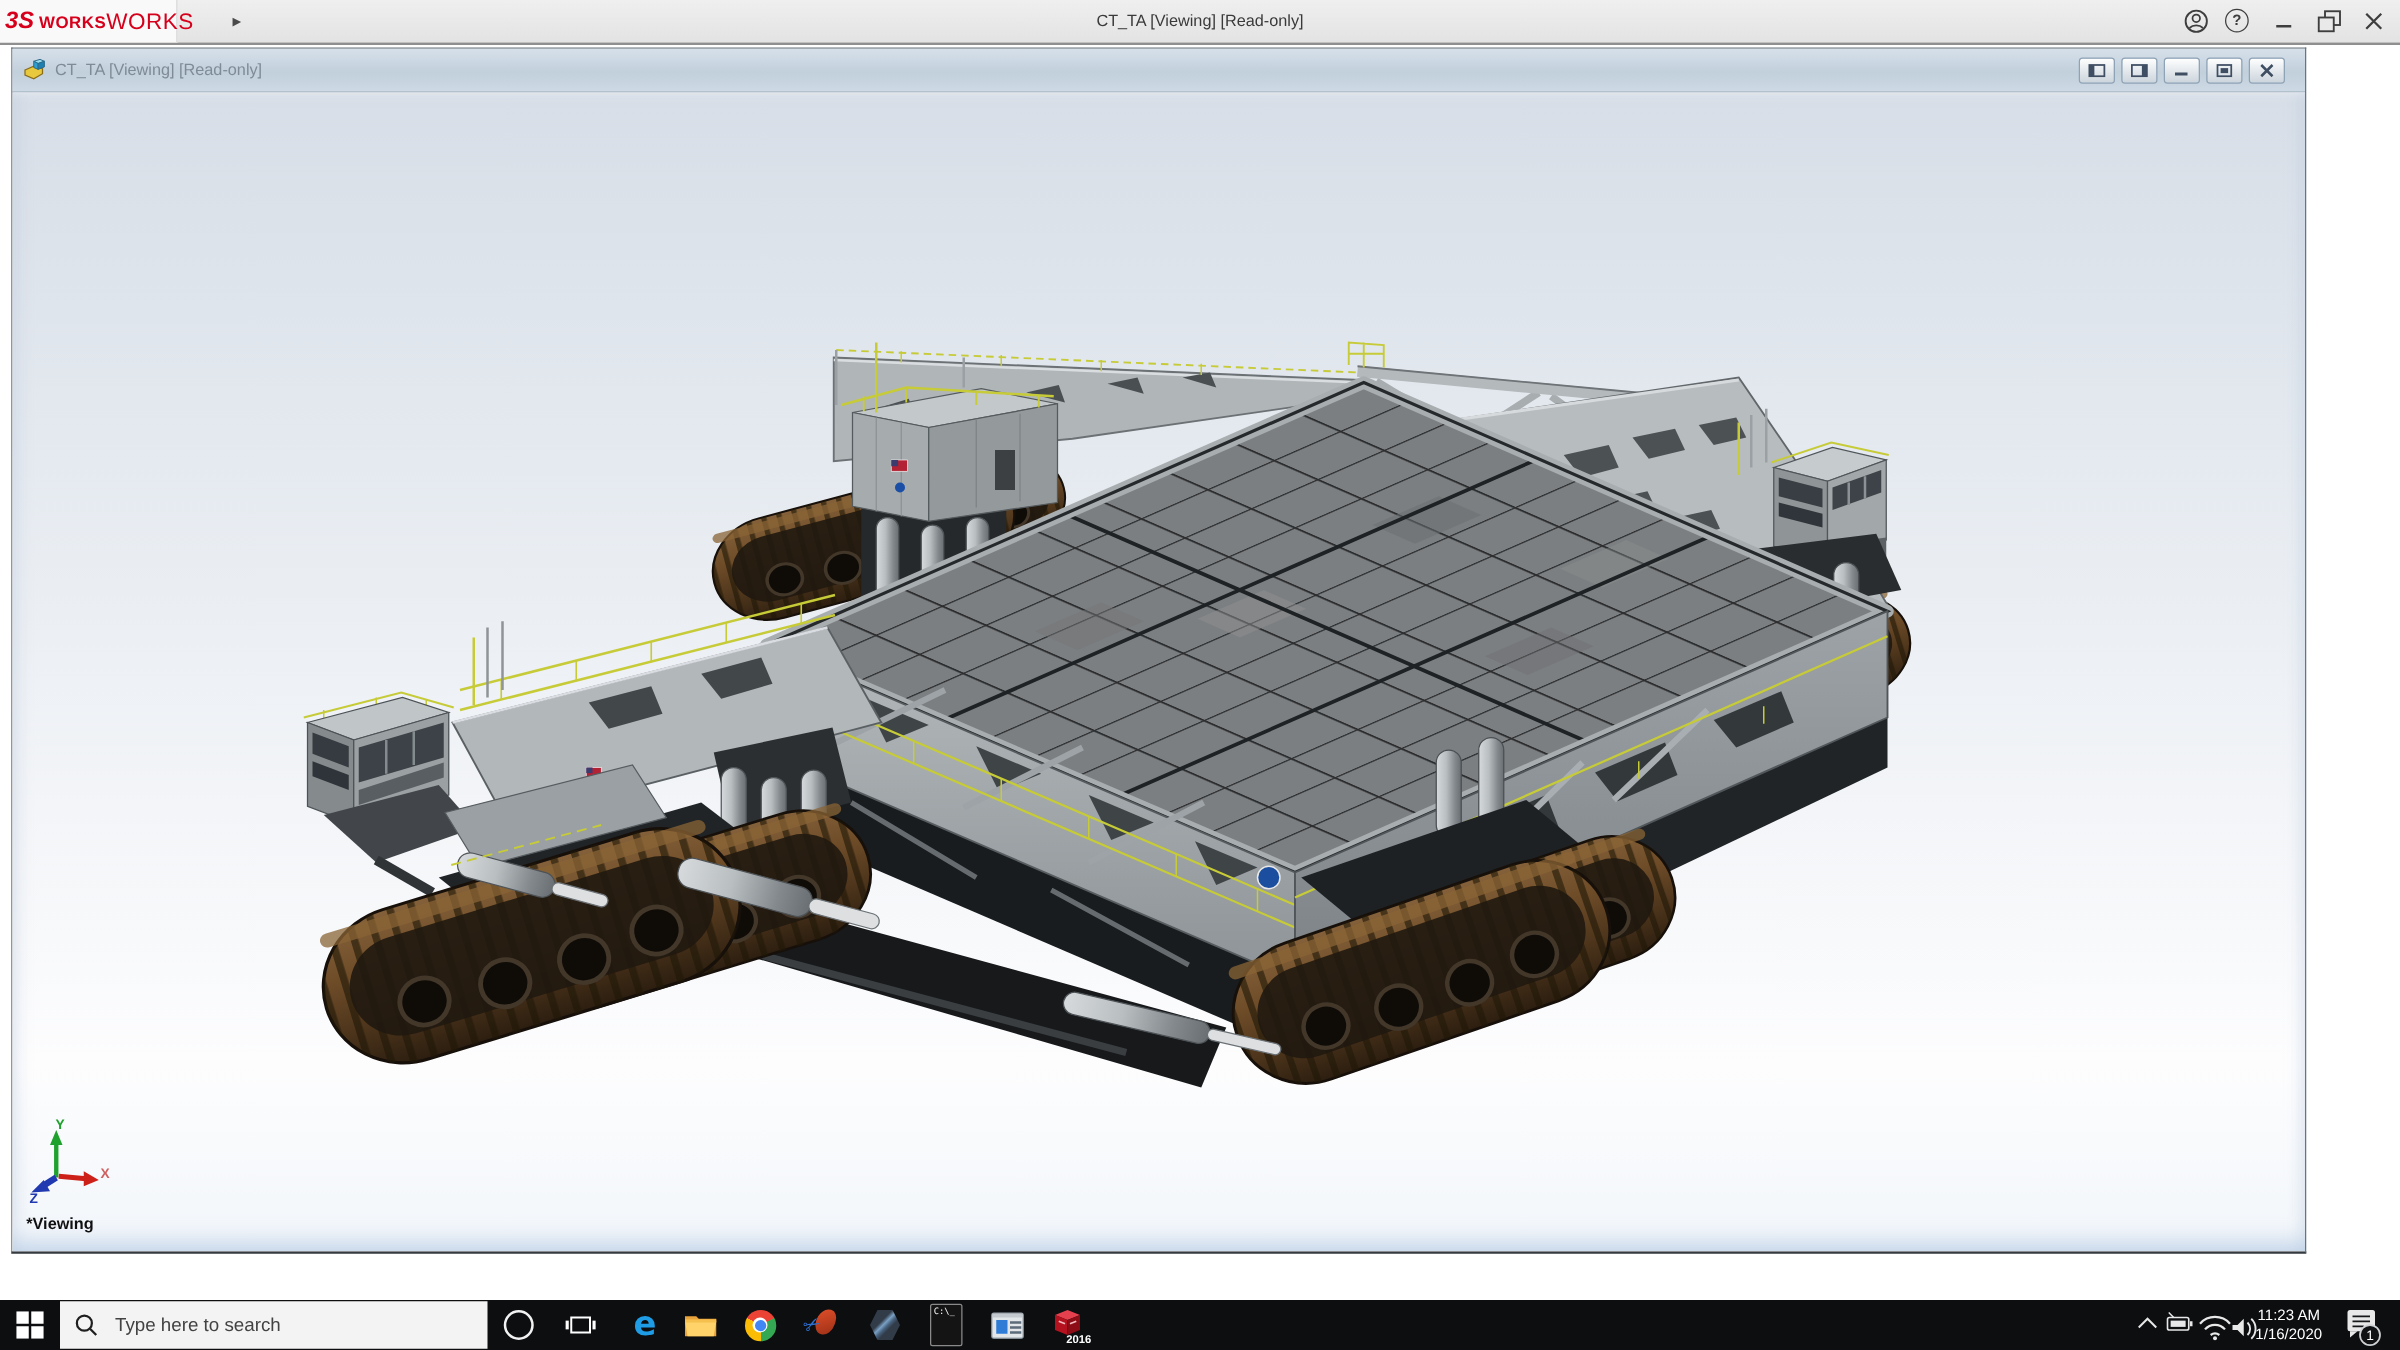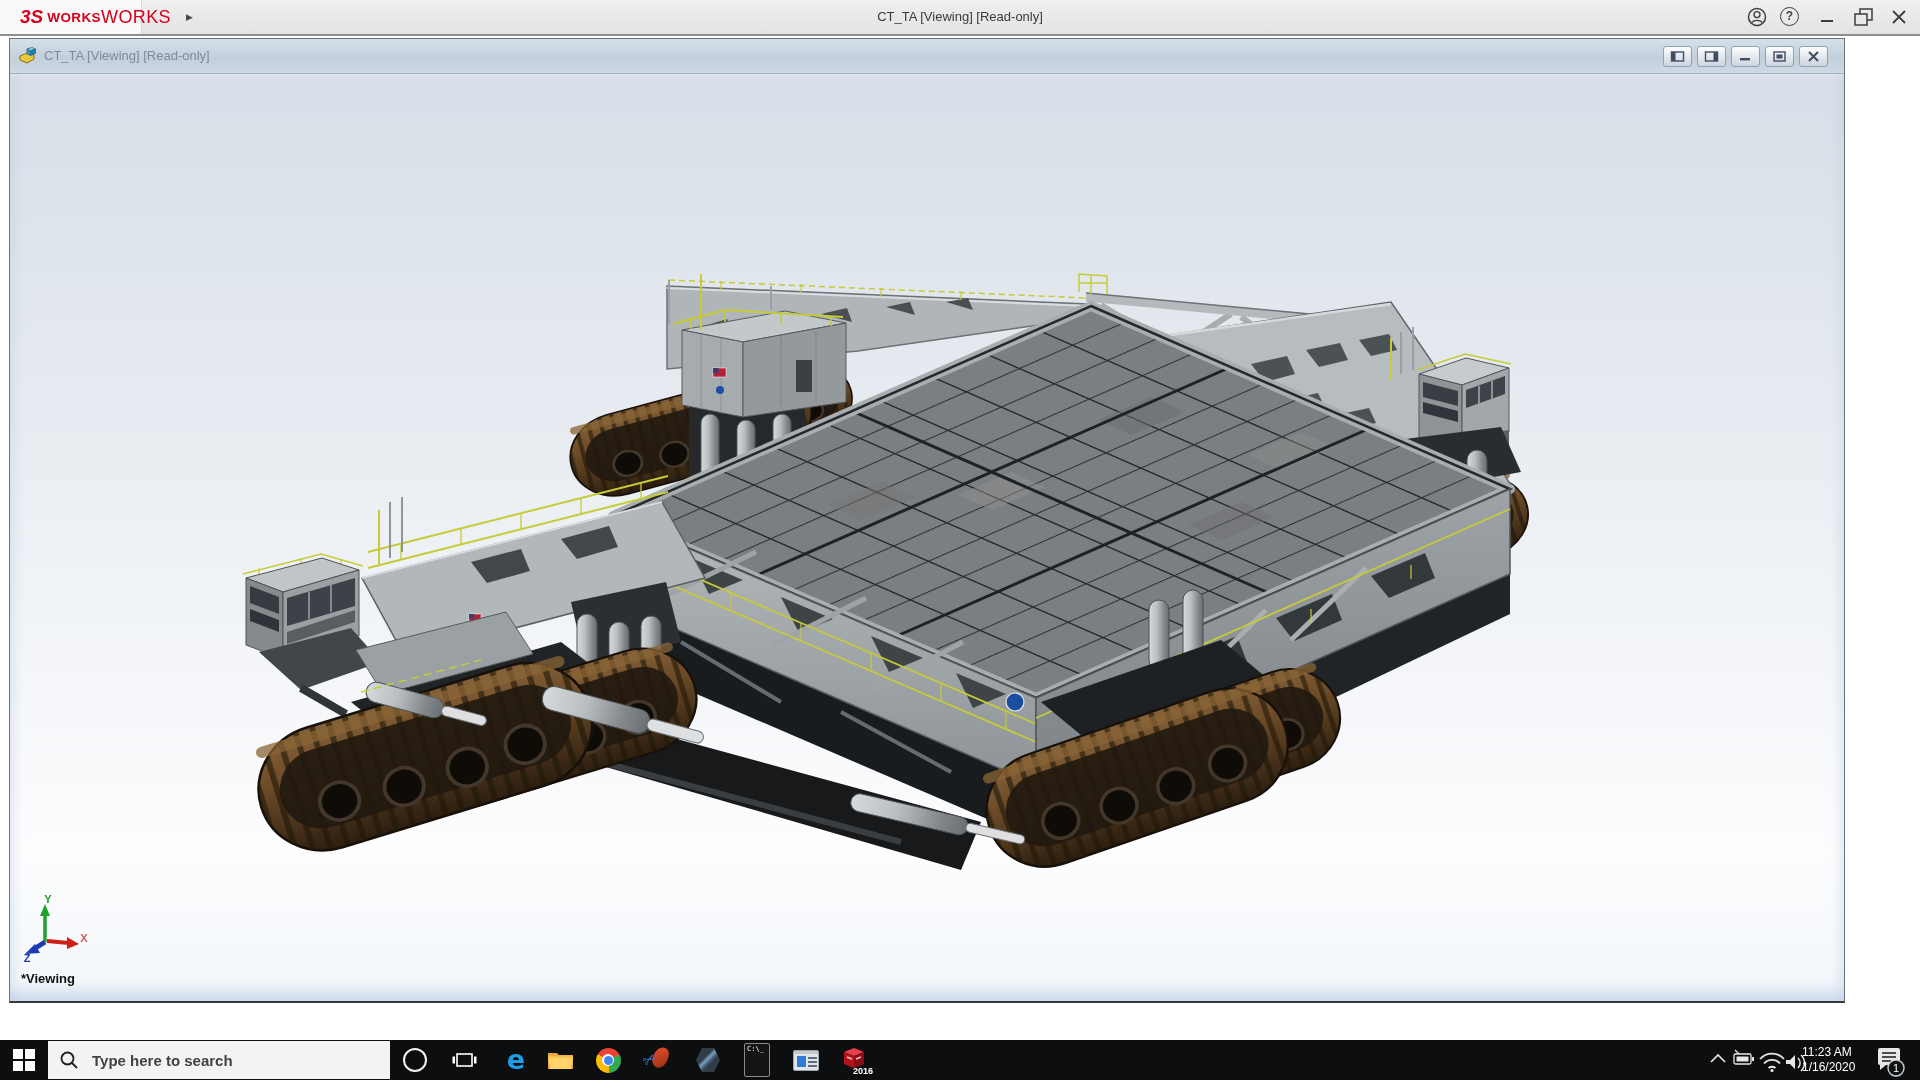--- a/index.html
+++ b/index.html
@@ -2,21 +2,21 @@
 <html><head>
 <meta charset="utf-8">
 <style>
   html,body{margin:0;padding:0;width:1920px;height:1080px;overflow:hidden;
     background:#ffffff;font-family:"Liberation Sans",sans-serif;
     -webkit-font-smoothing:antialiased;}
   
   .titlebar{position:absolute;left:0;top:0;width:1920px;height:34px;
     background:linear-gradient(#efefef,#e3e3e3);border-bottom:2px solid #8f8f8f;}
   .logo-tile{position:absolute;left:0;top:0;width:142px;height:34px;background:#f9f9f9;
-    border-right:1px solid #d6d6d6;display:flex;align-items:center;padding-left:20px;box-sizing:border-box;}
+    border-right:1px solid #d6d6d6;display:flex;align-items:center;padding-left:4px;box-sizing:border-box;}
   .logo-mark{color:#d6001c;font-style:italic;font-weight:bold;font-size:19px;margin-right:4px;}
   .logo-solid{color:#d6001c;font-weight:bold;font-size:13.5px;letter-spacing:.4px;}
   .logo-works{color:#d6001c;font-weight:400;font-size:18px;letter-spacing:.4px;}
   .logo-arrow{position:absolute;left:186px;top:12px;font-size:9px;color:#4a4a4a;line-height:10px;}
   .main-title{position:absolute;left:0;top:0;width:100%;height:34px;text-align:center;
     line-height:34px;font-size:13px;color:#3a3a3a;}
   .tb-ctrl{position:absolute;top:7px;}
   .tb-ctrl svg{display:block;}
   .help-circle{position:absolute;top:7px;width:19px;height:19px;border:1.6px solid #3e3e3e;
     border-radius:50%;box-sizing:border-box;text-align:center;font-size:12px;font-weight:bold;
@@ -38,21 +38,21 @@
                inset 0 4px 10px -6px rgba(255,255,255,.9),
                inset 12px 0 14px -10px rgba(185,200,220,.4),
                inset -12px 0 14px -10px rgba(185,200,220,.4);
     overflow:hidden;}
   .viewport svg.model{position:absolute;left:0;top:0;width:1834px;height:927px;}
   .orient-label{position:absolute;left:11px;top:897px;font-size:13px;font-weight:bold;color:#101010;}
   
   .taskbar{position:absolute;left:0;top:1040px;width:1920px;height:40px;background:#0c0e10;}
   .start-btn{position:absolute;left:0;top:0;width:48px;height:40px;}
   .searchbox{position:absolute;left:48px;top:1px;width:342px;height:38px;background:#f3f3f3;
-    display:flex;align-items:center;font-weight:bold;}
+    display:flex;align-items:center;}
   .searchbox .mag{margin-left:11px;}
   .search-text{margin-left:13px;font-size:15px;color:#424242;}
   .tb-icon{position:absolute;top:0;width:48px;height:40px;display:flex;align-items:center;justify-content:center;}
   .edge-e{font-family:"DejaVu Sans",sans-serif;font-weight:bold;font-size:27px;color:#1e9de6;line-height:28px;}
   .chrome-ic{width:25px;height:25px;border-radius:50%;
     background:conic-gradient(from -60deg,#ea4335 0 120deg,#34a853 120deg 240deg,#fbbc05 240deg 360deg);
     display:flex;align-items:center;justify-content:center;}
   .chrome-ic .w{width:12px;height:12px;border-radius:50%;background:#fff;display:flex;align-items:center;justify-content:center;}
   .chrome-ic .b{width:9px;height:9px;border-radius:50%;background:#4285f4;}
   .cortana{width:20px;height:20px;border:2px solid #f2f2f2;border-radius:50%;}
@@ -66,21 +66,21 @@
   .cmd-ic{width:26px;height:34px;background:#141414;border:1px solid #8a8a8a;border-radius:2px;
     font-family:"DejaVu Sans Mono",monospace;font-size:7px;color:#fff;padding:1px 0 0 2px;box-sizing:border-box;}
   .win-ic{width:26px;height:21px;background:#e3e6e9;border:1px solid #9aa4ad;border-radius:2px;position:relative;box-sizing:border-box;}
   .win-ic .blue{position:absolute;left:3px;top:5px;width:9px;height:11px;background:#2e7cd6;}
   .win-ic .l1,.win-ic .l2,.win-ic .l3{position:absolute;left:14px;width:9px;height:2px;background:#5b6b7a;}
   .win-ic .l1{top:6px}.win-ic .l2{top:10px}.win-ic .l3{top:14px}
   .win-ic .cap{position:absolute;left:0;top:0;width:100%;height:3px;background:#c3c9ce;}
   .sw-wrap{position:relative;width:30px;height:30px;}
   .sw-year{position:absolute;right:-2px;bottom:-1px;font-size:9px;font-weight:bold;color:#fff;}
   .tray-svg{position:absolute;left:1700px;top:1040px;}
-  .clock{position:absolute;left:1802px;top:1045px;width:58px;text-align:left;color:#fff;
+  .clock{position:absolute;left:1802px;top:1045px;width:58px;text-align:center;color:#fff;
     font-size:12px;line-height:15px;}
 </style>
 </head>
 <body>
 
 <div class="titlebar">
   <div class="logo-tile">
     <span class="logo-mark">3S</span>
     <span class="logo-solid">WORKS</span>
       <span class="logo-works">WORKS</span>

